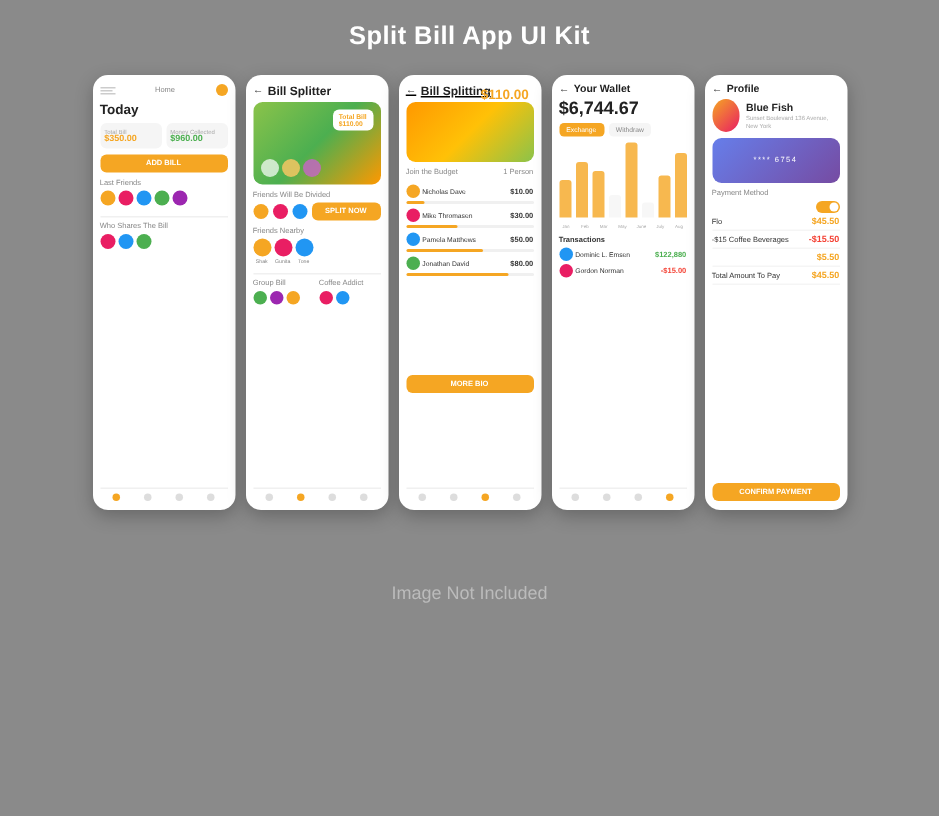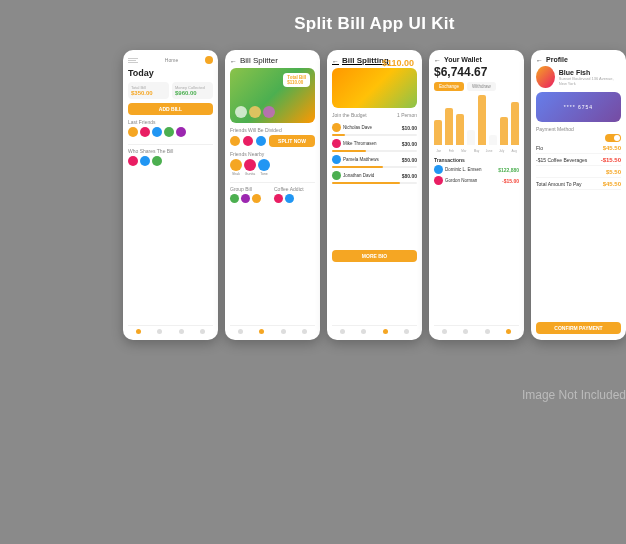--- a/index.html
+++ b/index.html
@@ -9,21 +9,20 @@
       background: #8a8a8a;
       font-family: 'Segoe UI', Arial, sans-serif;
       overflow: hidden;
     }
 
     .main-container {
       width: 626px;
       height: 432px;
       display: flex;
       flex-direction: column;
-      align-items: flex-end;
     }
 
     
     .top-section {
       background: #8a8a8a;
       flex: 0 0 370px;
       display: flex;
       flex-direction: column;
       align-items: center;
       padding-top: 14px;
@@ -83,21 +82,21 @@
     .avatar-circle.c4 { background: #4caf50; }
     .avatar-circle.c5 { background: #9c27b0; }
     .divider-line { height: 1px; background: #f0f0f0; margin: 3px 0; }
     .bottom-nav { display: flex; justify-content: space-around; margin-top: auto; padding-top: 3px; border-top: 1px solid #f0f0f0; }
     .nav-dot { width: 5px; height: 5px; border-radius: 50%; background: #ddd; }
     .nav-dot.active { background: #f5a623; }
 
     
     .s2-header { display: flex; align-items: center; margin-bottom: 3px; }
     .back-arrow { font-size: 7px; color: #333; margin-right: 3px; }
-    .s2-title { font-size: 8px; font-weight: 400; color: #222; }
+    .s2-title { font-size: 8px; font-weight: 700; color: #222; }
     .s2-food-img { width: 100%; height: 55px; background: linear-gradient(135deg, #8bc34a, #4caf50, #ff9800); border-radius: 6px; margin-bottom: 4px; display: flex; align-items: center; justify-content: center; }
     .s2-section { font-size: 5px; color: #888; margin-bottom: 2px; }
     .s2-friends { display: flex; gap: 3px; align-items: center; margin-bottom: 4px; }
     .s2-split-btn { background: #f5a623; color: #fff; border-radius: 4px; text-align: center; font-size: 5px; font-weight: 700; padding: 3px; margin-bottom: 4px; }
     .s2-nearby { display: flex; gap: 2px; flex-wrap: wrap; margin-bottom: 3px; }
     .s2-nearby-item { display: flex; flex-direction: column; align-items: center; gap: 1px; }
     .s2-nearby-item span { font-size: 3.5px; color: #888; }
 
     
     .s3-header { display: flex; align-items: center; margin-bottom: 3px; text-decoration: underline; }

